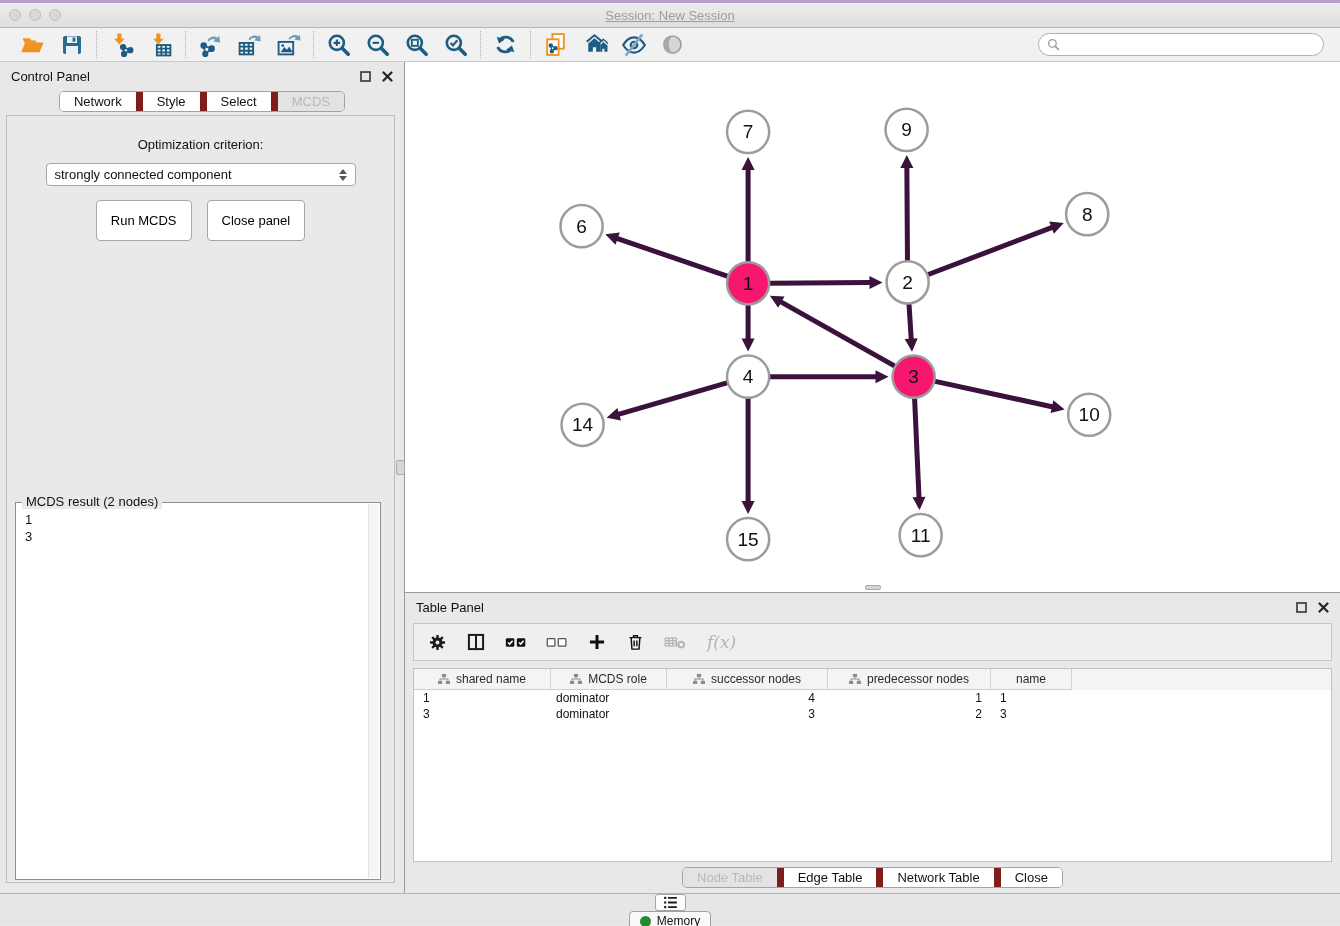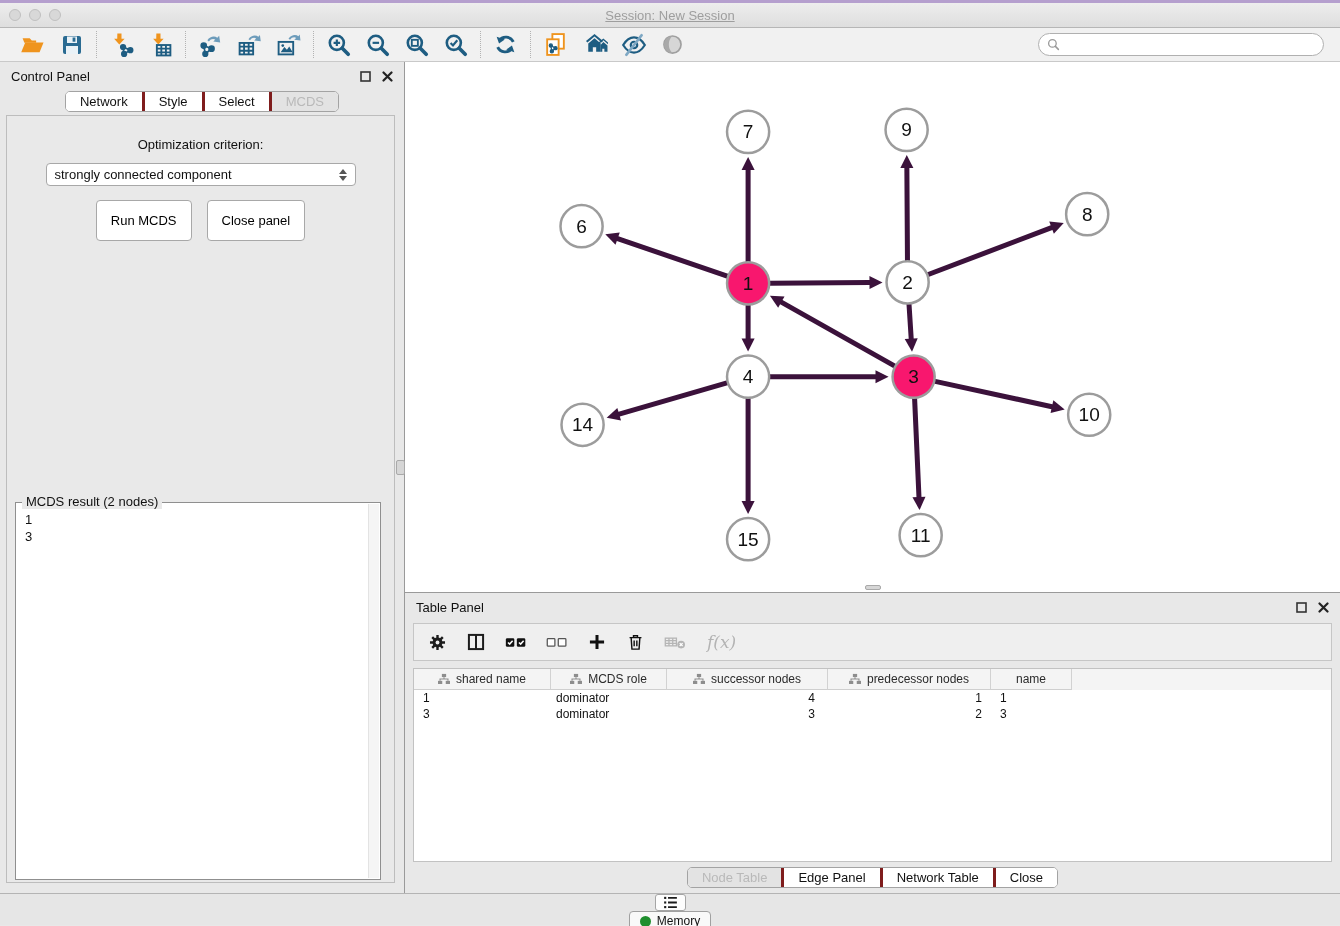--- a/index.html
+++ b/index.html
@@ -25,21 +25,21 @@
   
   .main { display:flex; height:831px; position:relative; }
 
   
   .control-panel { width:405px; border-right:1px solid #9a9a9a; display:flex; flex-direction:column; background:#e8e8e8; }
   .panel-header { height:29px; display:flex; align-items:center; padding:0 11px; font-size:13px; }
   .panel-header .ph-title { flex:1; }
   .ph-icons { display:flex; align-items:center; gap:11px; }
   .seg-row { display:flex; justify-content:center; margin-bottom:3px; }
   .segmented { display:flex; border:1px solid #a3a3a3; border-radius:5px; overflow:hidden; background:#fff; }
-  .seg-item { padding:2px 14px; font-size:13px; border-left:3px solid #7f1d1d; background:#fff; color:#111; white-space:nowrap; }
+  .seg-item { padding:2px 14px; font-size:13px; border-left:7px solid #7f1d1d; background:#fff; color:#111; white-space:nowrap; }
   .seg-item:first-child { border-left:none; }
   .seg-item.grayed { background:#e3e3e3; color:#b9b9b9; }
   .cp-content { flex:1; margin:0 9px 10px 6px; border:1px solid #bdbdbd; background:#e9e9e9; display:flex; flex-direction:column; align-items:center; padding-top:21px; }
   .opt-label { font-size:13px; margin-bottom:11px; }
   .select-box { width:310px; height:23px; background:#fff; border:1px solid #a8a8a8; border-radius:4px; display:flex; align-items:center; padding:0 8px; font-size:13px; }
   .select-box .sel-text { flex:1; }
   .stepper { display:flex; flex-direction:column; gap:2px; align-items:center; }
   .tri-up { width:0; height:0; border-left:4px solid transparent; border-right:4px solid transparent; border-bottom:5px solid #555; }
   .tri-down { width:0; height:0; border-left:4px solid transparent; border-right:4px solid transparent; border-top:5px solid #555; }
   .btn-row { margin-top:14px; display:flex; gap:15px; }
@@ -485,21 +485,21 @@
           <span class="td c1">3</span>
           <span class="td c2">dominator</span>
           <span class="td c3">3</span>
           <span class="td c4">2</span>
           <span class="td c5">3</span>
         </div>
       </div>
       <div class="tp-tabs">
         <div class="segmented">
           <span class="seg-item grayed">Node Table</span>
-          <span class="seg-item">Edge Panel</span>
+          <span class="seg-item">Edge Table</span>
           <span class="seg-item">Network Table</span>
           <span class="seg-item">Close</span>
         </div>
       </div>
     </div>
   </div>
 </div>
 
 <div class="statusbar">
   <span class="list-btn">

